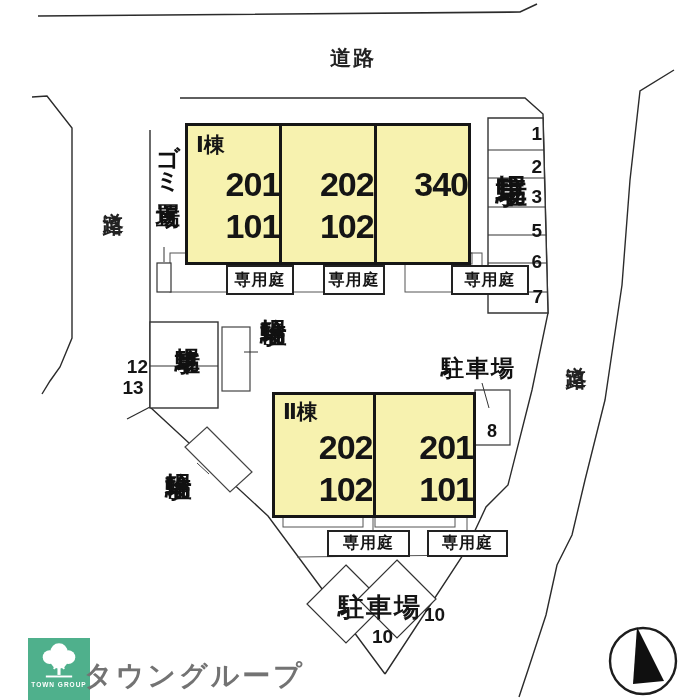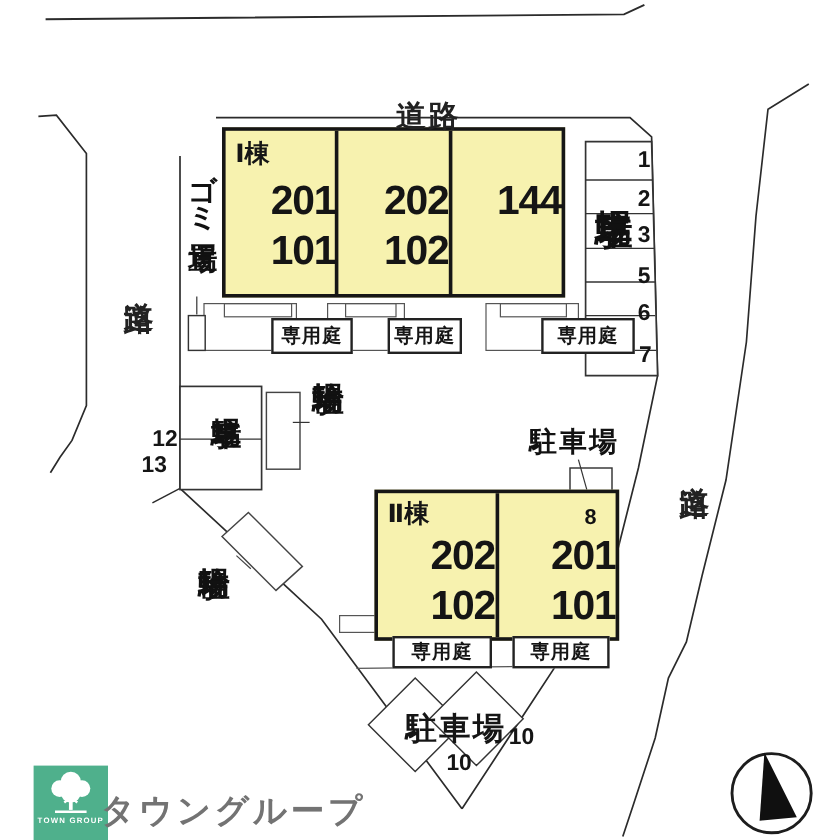--- a/index.html
+++ b/index.html
@@ -3,21 +3,21 @@
 <meta charset="utf-8">
 <style>
   html,body{margin:0;padding:0;background:#fff;}
   #canvas{
     position:relative;width:700px;height:700px;background:#ffffff;overflow:hidden;
     font-family:"Liberation Sans","DejaVu Sans",sans-serif;color:#111;
   }
   #lines{position:absolute;left:0;top:0;z-index:0;}
   .txt{position:absolute;z-index:2;white-space:nowrap;}
   .vtxt{writing-mode:vertical-rl;text-orientation:upright;}
-  .road-label{font-size:25px;font-weight:bold;letter-spacing:2px;color:#222;margin-top:36px;}
+  .road-label{font-size:21px;font-weight:bold;letter-spacing:2px;color:#222;}
   
   .bldg{position:absolute;z-index:1;background:#F7F2AF;border:3px solid #161616;display:flex;}
   .bldg .cell{flex:1;position:relative;}
   .bldg .cell + .cell{border-left:3px solid #161616;}
   .bldg-name{position:absolute;top:5px;left:8px;font-size:21px;font-weight:bold;color:#151515;}
   .unit-nums{position:absolute;left:0;width:100%;text-align:right;font-weight:bold;color:#151515;
              font-size:34px;line-height:42px;letter-spacing:-1px;}
   #building-1 .unit-nums{top:37px;}
   #building-2 .unit-nums{top:31px;}
   
@@ -88,42 +88,42 @@
     <circle cx="643" cy="661" r="33" fill="none" stroke="#1d1d1d" stroke-width="2.4"></circle>
     <polygon points="637,627 664,681 633,684" fill="#101010"></polygon>
   </svg>
 
   <div class="txt road-label" style="left:330px;top:44px;">道路</div>
   <div class="txt vtxt road-label" style="left:99px;top:196px;">道路</div>
   <div class="txt vtxt road-label" style="left:562px;top:350px;">道路</div>
 
   <div class="txt vtxt" style="left:152px;top:128px;font-size:24px;font-weight:bold;letter-spacing:1px;">ゴミ置場</div>
 
-  <div id="building-1" class="bldg" style="left:185px;top:106px;width:280px;height:136px;">
+  <div id="building-1" class="bldg" style="left:185px;top:123px;width:280px;height:136px;">
     <div class="cell">
       <span class="bldg-name">Ⅰ棟</span>
       <div class="unit-nums">
         <div>201</div>
         <div>101</div>
       </div>
     </div>
     <div class="cell">
       <div class="unit-nums">
         <div>202</div>
         <div>102</div>
       </div>
     </div>
     <div class="cell">
       <div class="unit-nums">
-        <div>144</div>
+        <div>340</div>
       </div>
     </div>
   </div>
 
-  <div id="building-2" class="bldg" style="left:272px;top:408px;width:198px;height:120px;margin-left:40px;">
+  <div id="building-2" class="bldg" style="left:272px;top:392px;width:198px;height:120px;">
     <div class="cell">
       <span class="bldg-name" style="top:3px;">Ⅱ棟</span>
       <div class="unit-nums">
         <div>202</div>
         <div>102</div>
       </div>
     </div>
     <div class="cell">
       <div class="unit-nums">
         <div>201</div>
@@ -141,21 +141,21 @@
   <div class="txt vtxt" style="left:490px;top:150px;font-size:31px;font-weight:bold;">駐車場</div>
   <div class="txt space-num" style="left:512px;top:123px;width:30px;text-align:right;">1</div>
   <div class="txt space-num" style="left:512px;top:156px;width:30px;text-align:right;">2</div>
   <div class="txt space-num" style="left:512px;top:186px;width:30px;text-align:right;">3</div>
   <div class="txt space-num" style="left:512px;top:220px;width:30px;text-align:right;">5</div>
   <div class="txt space-num" style="left:512px;top:251px;width:30px;text-align:right;">6</div>
   <div class="txt space-num" style="left:513px;top:286px;width:30px;text-align:right;">7</div>
 
   <div class="txt vtxt" style="left:172px;top:328px;font-size:25px;font-weight:bold;">駐車場</div>
   <div class="txt space-num" style="left:118px;top:356px;width:30px;text-align:right;">12</div>
-  <div class="txt space-num" style="left:118px;top:377px;width:30px;text-align:left;">13</div>
+  <div class="txt space-num" style="left:118px;top:377px;width:30px;text-align:center;">13</div>
 
   <div class="txt vtxt" style="left:257px;top:298px;font-size:26px;font-weight:bold;">駐輪場</div>
   <div class="txt vtxt" style="left:162px;top:452px;font-size:26px;font-weight:bold;">駐輪場</div>
 
   <div class="txt" style="left:441px;top:353px;font-size:23px;font-weight:bold;letter-spacing:2px;">駐車場</div>
   <div class="txt" style="left:480px;top:421px;width:24px;text-align:center;font-size:18px;font-weight:bold;">8</div>
 
   <div class="txt big-parking-label" style="left:338px;top:590px;">駐車場</div>
   <div class="txt space-num" style="left:372px;top:626px;">10</div>
   <div class="txt space-num" style="left:424px;top:604px;">10</div>

